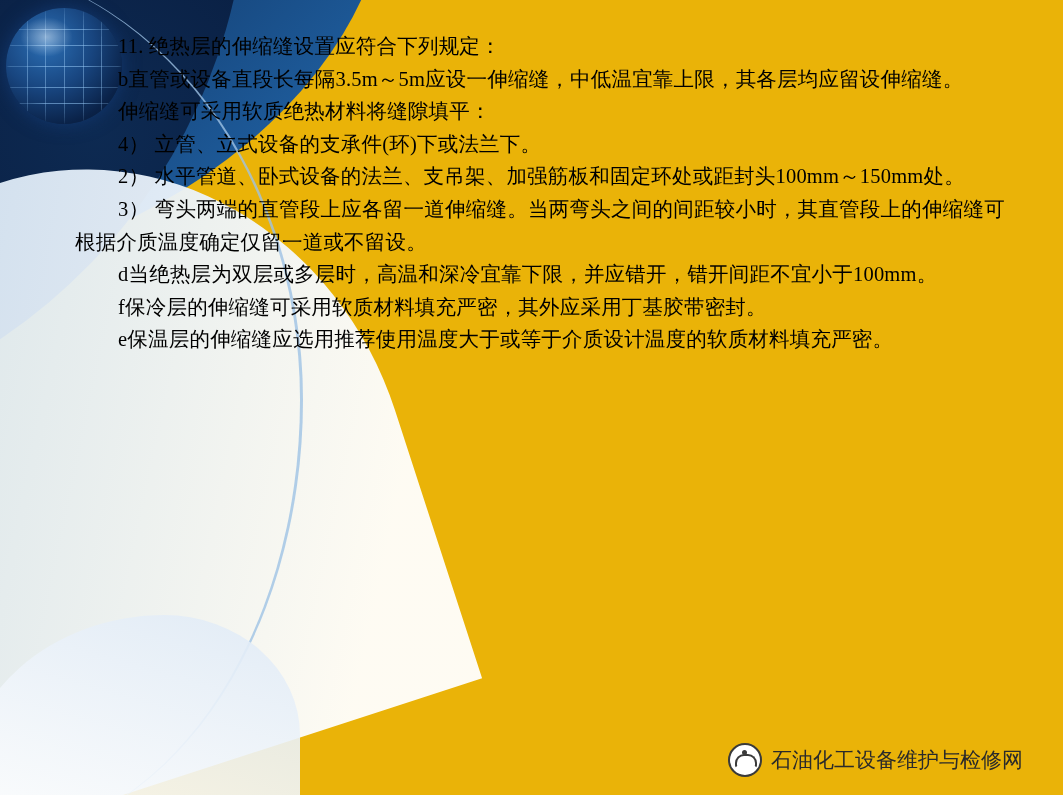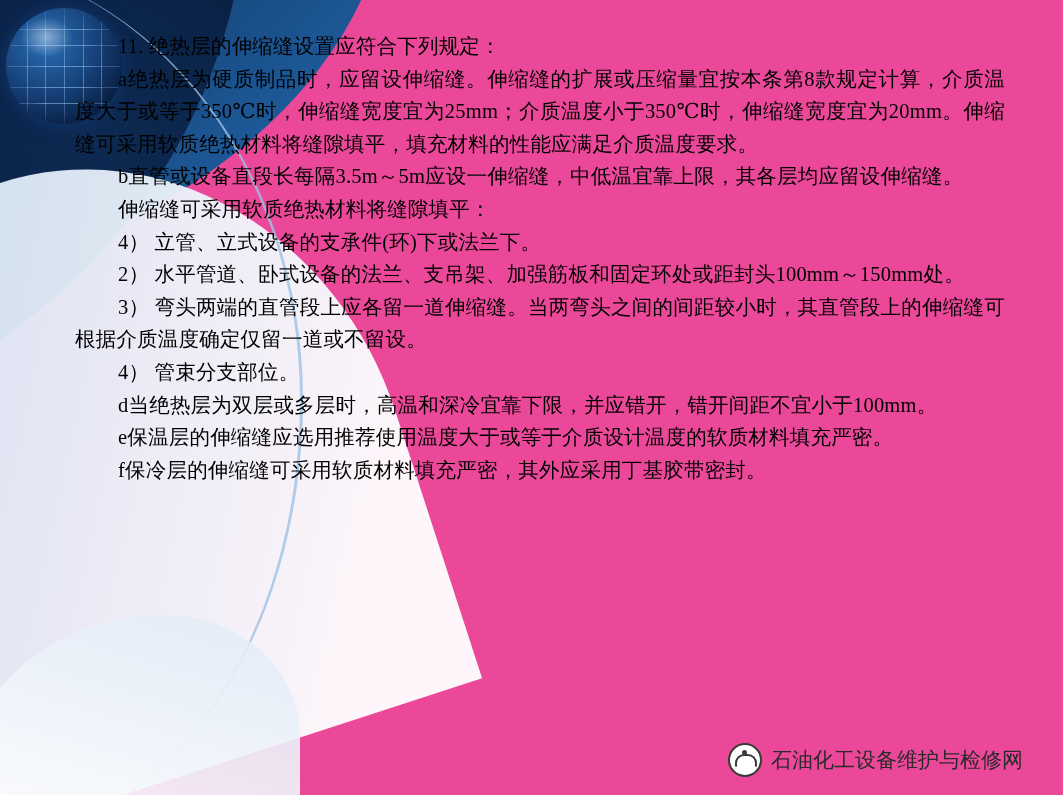--- a/index.html
+++ b/index.html
@@ -13,21 +13,21 @@
     font-family: "Liberation Serif", "DejaVu Serif", serif;
     overflow: hidden;
     position: relative;
   }
 
   
   #slide {
     position: absolute;
     inset: 0;
     overflow: hidden;
-    background: #ec4899;
+    background: #eab308;
   }
 
   
   .swoosh-dark {
     position: absolute;
     left: -260px;
     top: -190px;
     width: 560px;
     height: 560px;
     background: radial-gradient(circle at 62% 60%, #0d2a52 0%, #0a2044 45%, #071733 70%, #061327 100%);
@@ -195,30 +195,28 @@
     <div class="lon" style="left:18%; top:6%; height:88%;"></div>
     <div class="lon" style="left:34%; top:2%; height:96%;"></div>
     <div class="lon" style="left:50%; top:0%; height:100%;"></div>
     <div class="lon" style="left:66%; top:2%; height:96%;"></div>
     <div class="lon" style="left:82%; top:6%; height:88%;"></div>
     <div class="shine"></div>
   </div>
 
   <div id="content">
     <p class="para indent1">11. 绝热层的伸缩缝设置应符合下列规定：</p>
-    <p class="para indent1">a绝热层为硬质制品时，应留设伸缩缝。伸缩缝的扩展或压缩量宜按本条第8款规定计算，介质温度大于或等于350℃时，伸缩缝宽度宜为25mm；介质温度小于350℃时，伸缩缝宽度宜为20mm。伸缩缝可采用软质绝热材料将缝隙填平，填充材料的性能应满足介质温度要求。</p>
     <p class="para indent1">b直管或设备直段长每隔3.5m～5m应设一伸缩缝，中低温宜靠上限，其各层均应留设伸缩缝。</p>
     <p class="para indent1">伸缩缝可采用软质绝热材料将缝隙填平：</p>
     <p class="para indent1">4） 立管、立式设备的支承件(环)下或法兰下。</p>
     <p class="para indent1">2） 水平管道、卧式设备的法兰、支吊架、加强筋板和固定环处或距封头100mm～150mm处。</p>
     <p class="para indent1">3） 弯头两端的直管段上应各留一道伸缩缝。当两弯头之间的间距较小时，其直管段上的伸缩缝可根据介质温度确定仅留一道或不留设。</p>
-    <p class="para indent1">4） 管束分支部位。</p>
     <p class="para indent1">d当绝热层为双层或多层时，高温和深冷宜靠下限，并应错开，错开间距不宜小于100mm。</p>
+    <p class="para indent1">f保冷层的伸缩缝可采用软质材料填充严密，其外应采用丁基胶带密封。</p>
     <p class="para indent1">e保温层的伸缩缝应选用推荐使用温度大于或等于介质设计温度的软质材料填充严密。</p>
-    <p class="para indent1">f保冷层的伸缩缝可采用软质材料填充严密，其外应采用丁基胶带密封。</p>
   </div>
 
   <div id="footer-wm">
     <span class="wm-logo"></span>
     <span>石油化工设备维护与检修网</span>
   </div>
 
 </div>
 
 </body></html>

